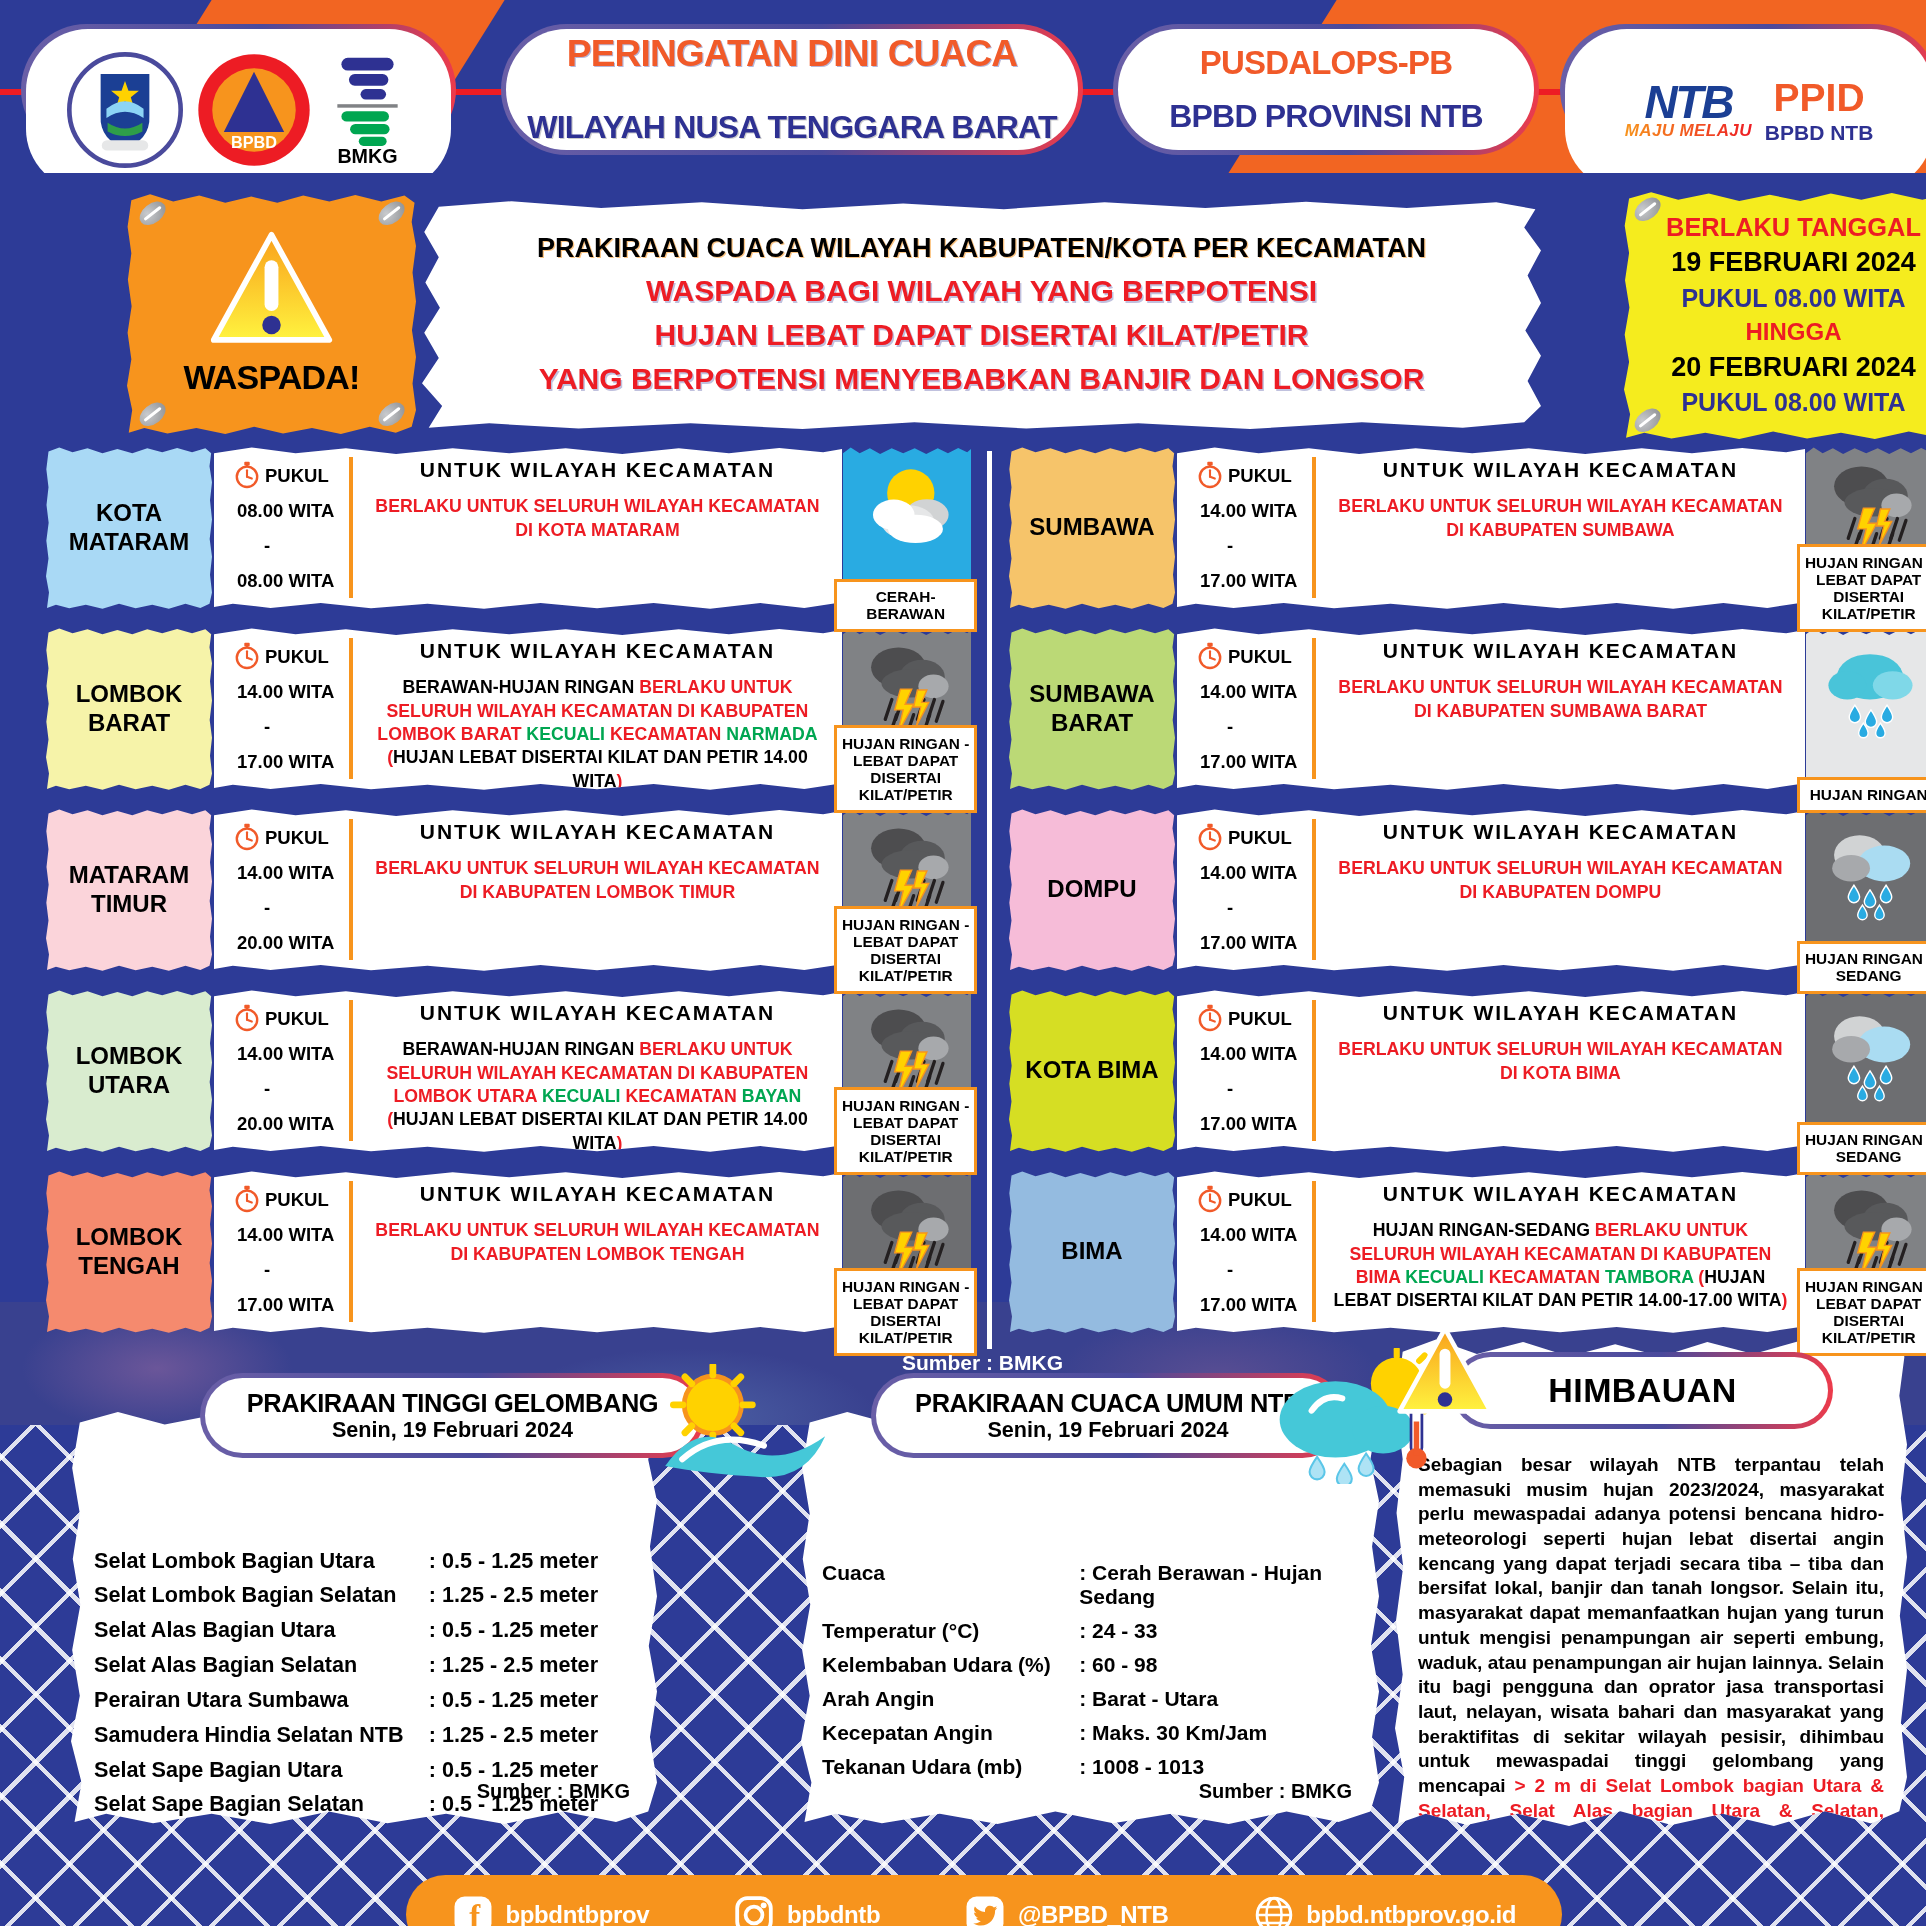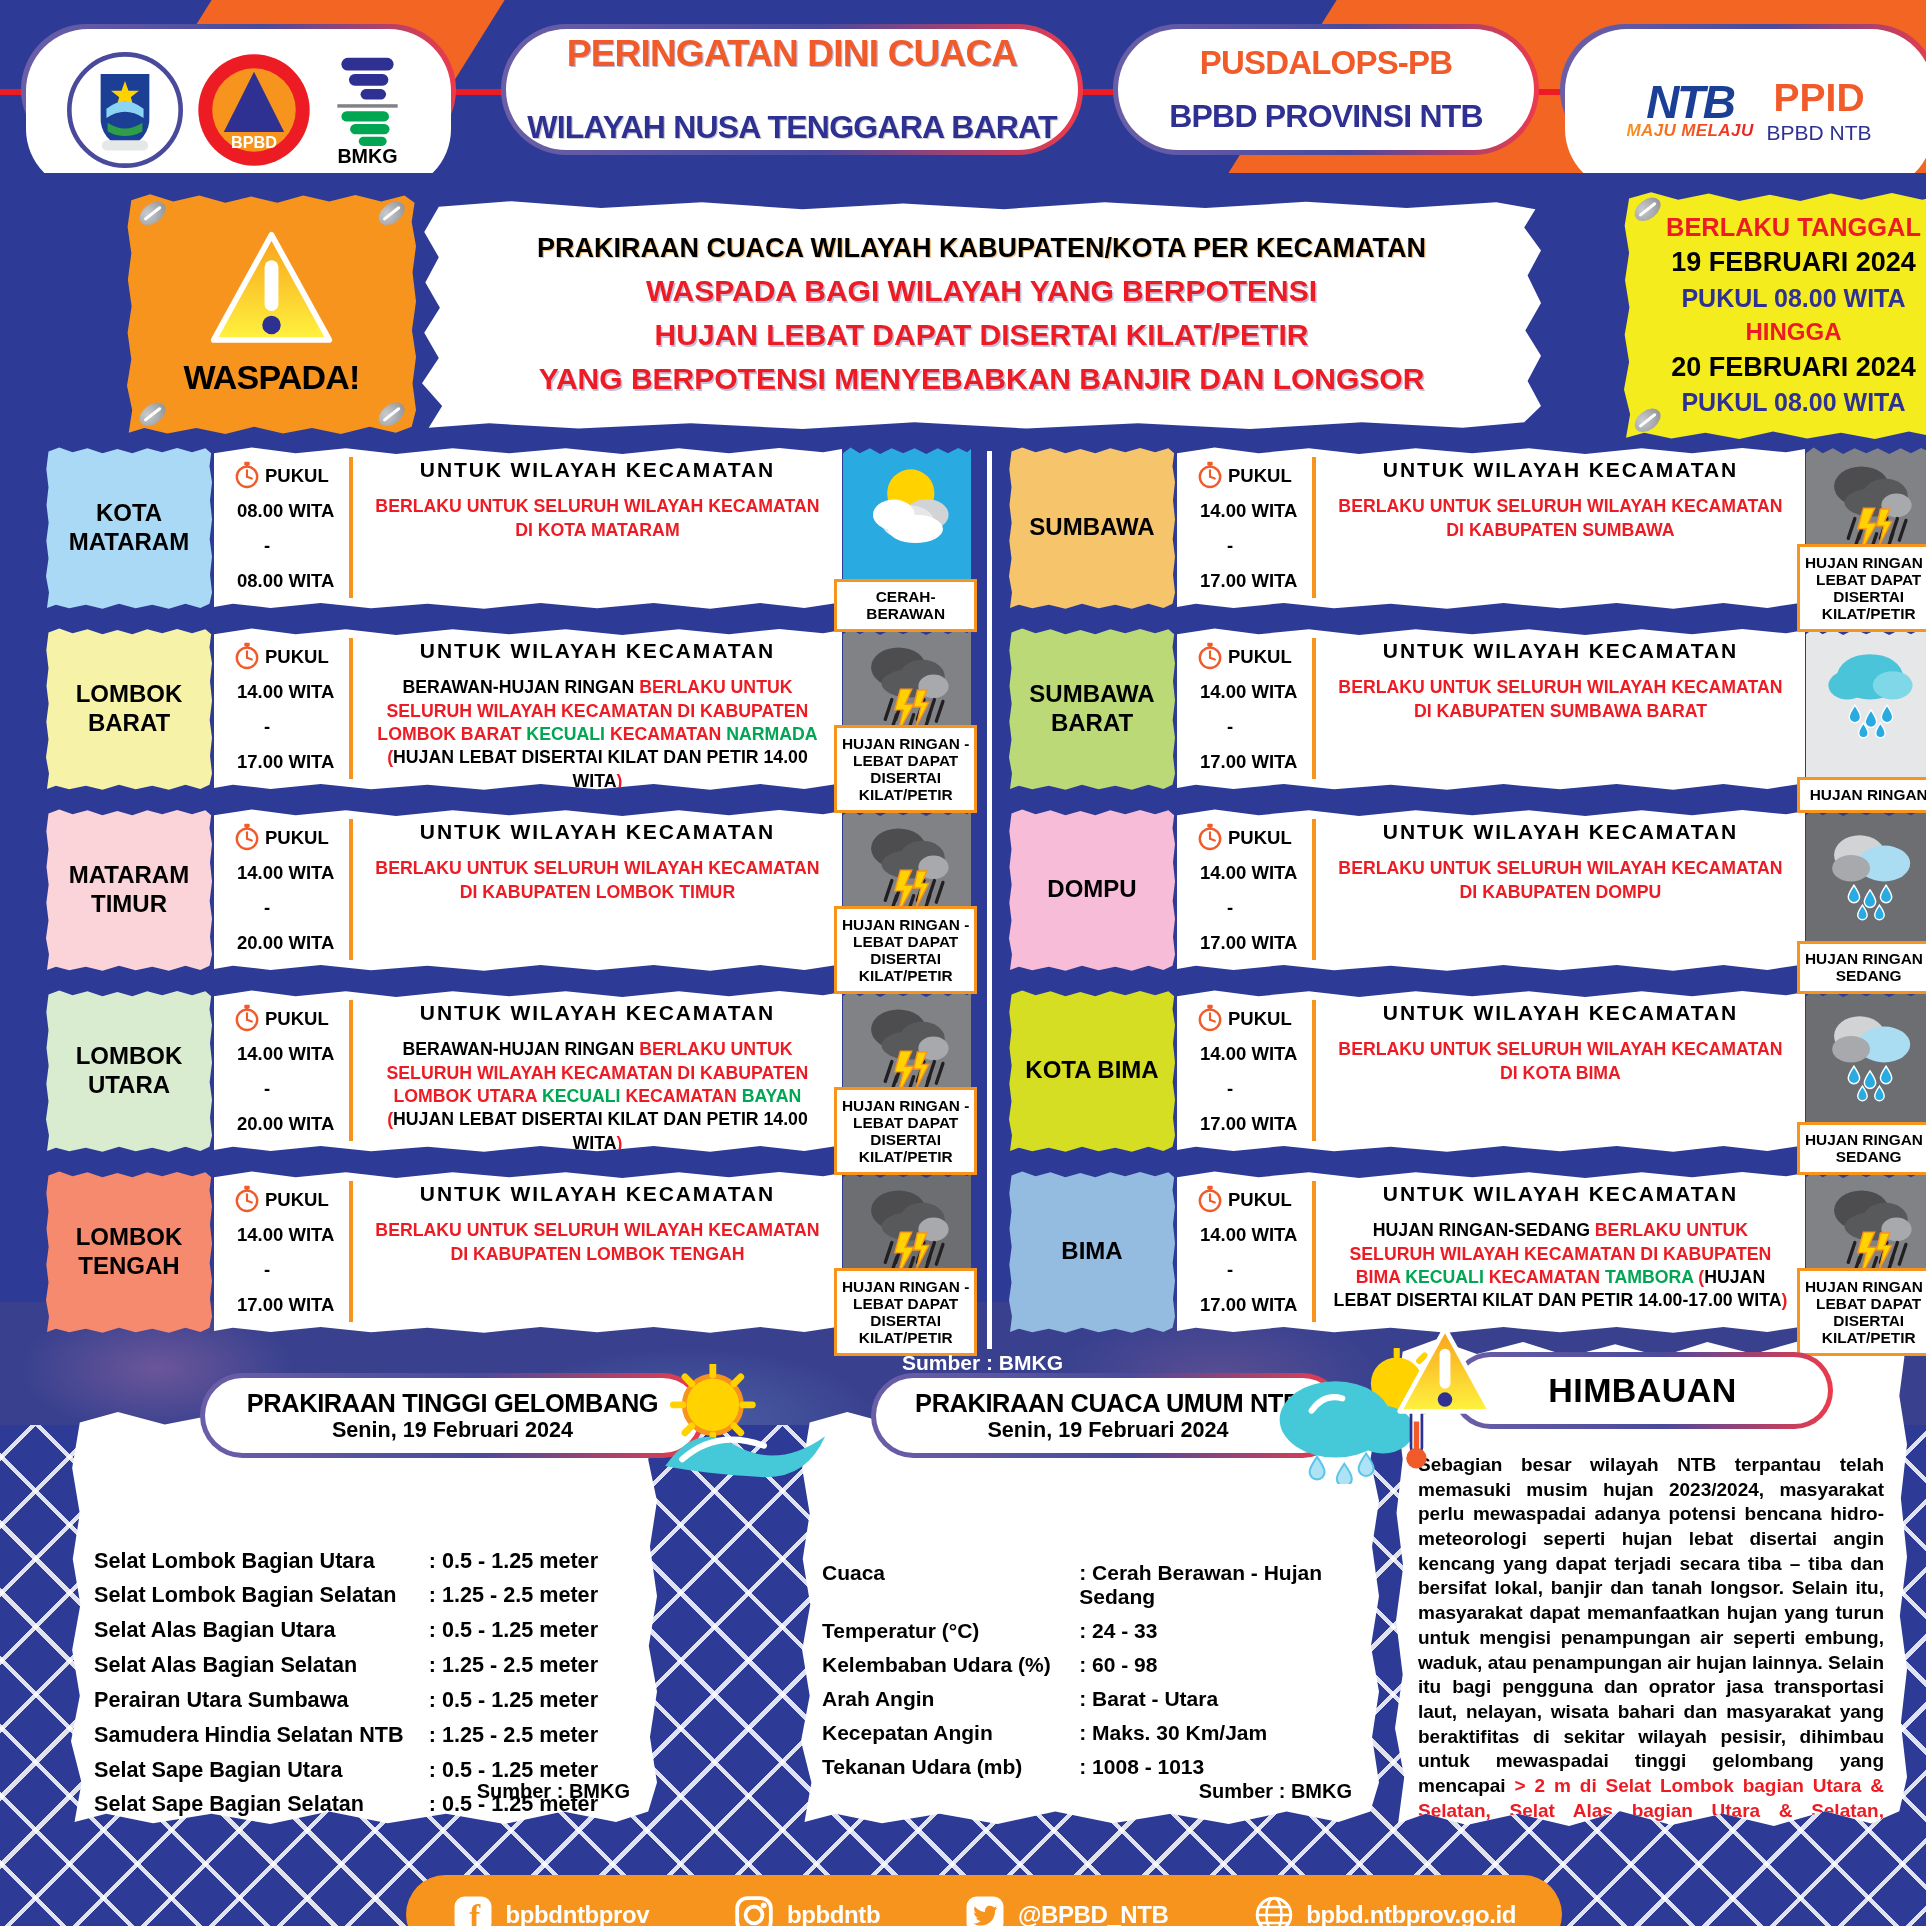--- a/index.html
+++ b/index.html
@@ -26,21 +26,21 @@
   .pt1{font-size:37px;font-weight:900;color:#f15a29;letter-spacing:-0.8px;text-shadow:1.2px 1.2px 0 rgba(46,49,146,.35)}
   .pt2{font-size:32px;font-weight:900;color:#2e3192;letter-spacing:-0.8px;text-shadow:1.2px 1.2px 0 rgba(0,0,0,.2);margin-top:21px}
   .pu1{font-size:33px;font-weight:900;color:#f15a29;letter-spacing:-0.8px}
   .pu2{font-size:32px;font-weight:900;color:#2e3192;letter-spacing:-0.8px;margin-top:3.9px}
   .logo{display:block}
   .ntb-logo{display:flex;flex-direction:column;align-items:center;line-height:.9}
   .ntb-word{font-size:46px;font-weight:900;font-style:italic;color:#1b3f94;letter-spacing:-2.3px}
   .ntb-sub{font-size:17px;font-weight:900;font-style:italic;color:#f7941d;letter-spacing:0.4px;background:linear-gradient(90deg,#f7941d,#ed1c24);-webkit-background-clip:text;background-clip:text;-webkit-text-fill-color:transparent}
   .ppid-block{display:flex;flex-direction:column;align-items:center;line-height:1}
   .ppid-t{font-size:39px;font-weight:900;color:#f15a29}
-  .ppid-s{font-size:21px;font-weight:400;color:#2e3192;margin-top:5px}
+  .ppid-s{font-size:21px;font-weight:700;color:#2e3192;margin-top:5px}
 
   
   .waspada{left:127px;top:193px;width:289px;height:241px;background:#f7941d;display:flex;flex-direction:column;align-items:center;justify-content:center;gap:11.6px}
   .waspada-label{font-size:34px;font-weight:900;color:#000;letter-spacing:-0.8px}
   .screw{position:absolute;width:28.5px;height:18.5px;background:radial-gradient(circle at 35% 35%,#c9cbce,#8a8c8f);border-radius:50%;transform:rotate(-38deg)}
   .screw::after{content:"";position:absolute;left:3.9px;top:7.7px;width:21px;height:3.1px;background:#fff;border-radius:1.5px}
   .notice{left:422px;top:200px;width:1119px;height:229px;background:#fff;display:flex;flex-direction:column;align-items:center;justify-content:center;gap:10px;text-align:center;padding:0 23px;box-sizing:border-box}
   .n1{font-size:27px;font-weight:900;color:#000;text-shadow:1.2px 1.2px 0 rgba(247,148,29,.55)}
   .nred{font-size:30px;font-weight:900;color:#ed1c24;text-shadow:1.5px 1.5px 0 rgba(46,49,146,.3)}
   .validity{left:1624px;top:191px;width:339px;height:248px;background:#f5ec1e;display:flex;flex-direction:column;align-items:center;justify-content:center;gap:5.4px;text-align:center}

